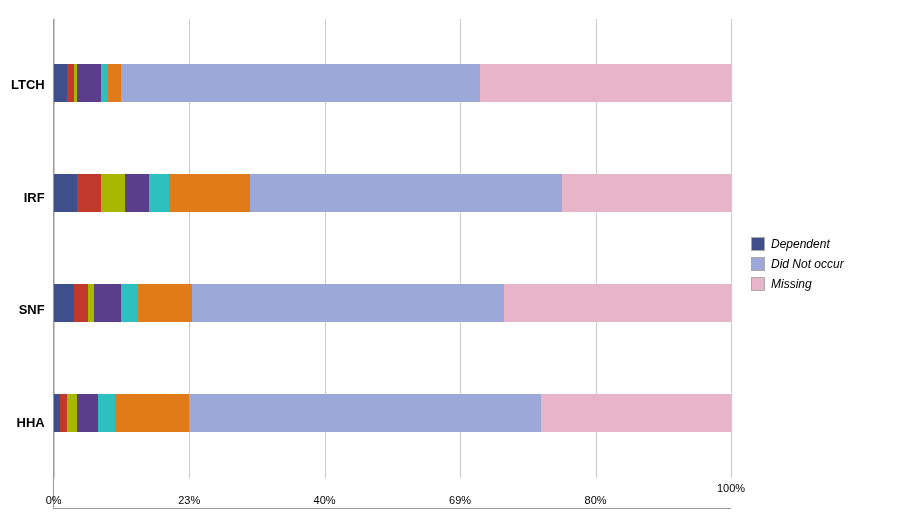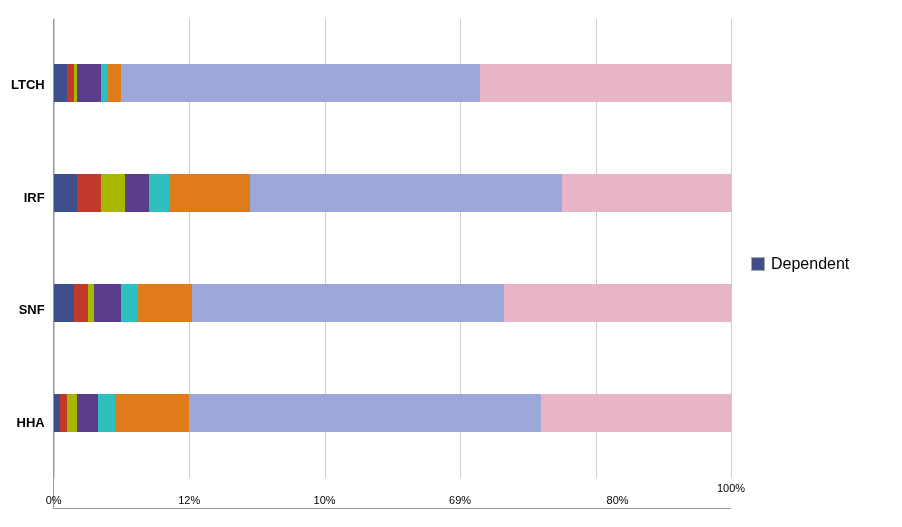--- a/index.html
+++ b/index.html
@@ -110,21 +110,22 @@
       align-items: center;
       gap: 6px;
     }
     .legend-color {
       width: 14px;
       height: 14px;
       flex-shrink: 0;
       border: 1px solid #aaa;
     }
     .legend-label {
-      font-size: 16px;
+      font-size: 12px;
+      font-style: italic;
     }
   </style>
 </head>
 <body>
 
 <div class="chart-container">
   <div class="chart-area">
     <div class="chart-body">
       <div class="y-axis-labels">
 
@@ -182,29 +183,37 @@
               <div class="bar-segment" title="Superv/Touching: 3%" style="width: 3%; background-color: rgb(90, 62, 140);"></div>
               <div class="bar-segment" title="Setup: 2.5%" style="width: 2.5%; background-color: rgb(46, 191, 191);"></div>
               <div class="bar-segment" title="Independent: 11%" style="width: 11%; background-color: rgb(224, 123, 26);"></div>
               <div class="bar-segment" title="Did Not occur: 52%" style="width: 52%; background-color: rgb(155, 168, 216);"></div>
               <div class="bar-segment" title="Missing: 28%" style="width: 28%; background-color: rgb(232, 180, 200);"></div>
             </div>
           </div>
         <div class="x-axis-labels" style="position: relative; height: 30px;">
 
         <div class="x-label" style="position: absolute; left: 0%; transform: translateX(-50%); bottom: 2px;">0%</div>
-            <div class="x-label" style="position: absolute; left: 20%; transform: translateX(-50%); bottom: 2px;">12%</div>
-            <div class="x-label" style="position: absolute; left: 40%; transform: translateX(-50%); bottom: 2px;">10%</div>
+            <div class="x-label" style="position: absolute; left: 20%; transform: translateX(-50%); bottom: 2px;">23%</div>
+            <div class="x-label" style="position: absolute; left: 40%; transform: translateX(-50%); bottom: 2px;">40%</div>
             <div class="x-label" style="position: absolute; left: 60%; transform: translateX(-50%); bottom: 2px;">69%</div>
-            <div class="x-label" style="position: absolute; left: 80%; transform: translateX(-50%); bottom: 2px; margin-left: 22px;">80%</div>
+            <div class="x-label" style="position: absolute; left: 80%; transform: translateX(-50%); bottom: 2px;">80%</div>
             <div class="x-label" style="position: absolute; left: 100%; transform: translateX(-50%); bottom: 14px;">100%</div>
           </div>
       </div>
     </div>
   </div>
   <div class="legend">
 
   <div class="legend-item">
         <div class="legend-color" style="background-color: rgb(63, 79, 140);"></div>
         <span class="legend-label">Dependent</span>
       </div>
+      <div class="legend-item">
+        <div class="legend-color" style="background-color: rgb(155, 168, 216);"></div>
+        <span class="legend-label">Did Not occur</span>
+      </div>
+      <div class="legend-item">
+        <div class="legend-color" style="background-color: rgb(232, 180, 200);"></div>
+        <span class="legend-label">Missing</span>
+      </div>
     </div>
 </div>
 
 </body></html>

